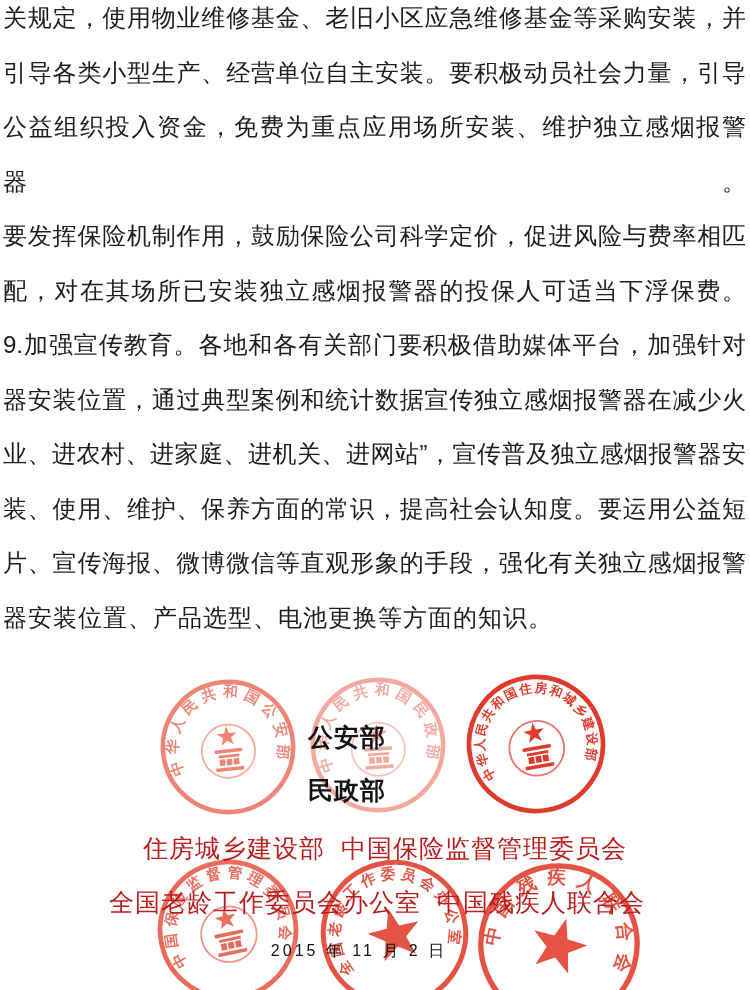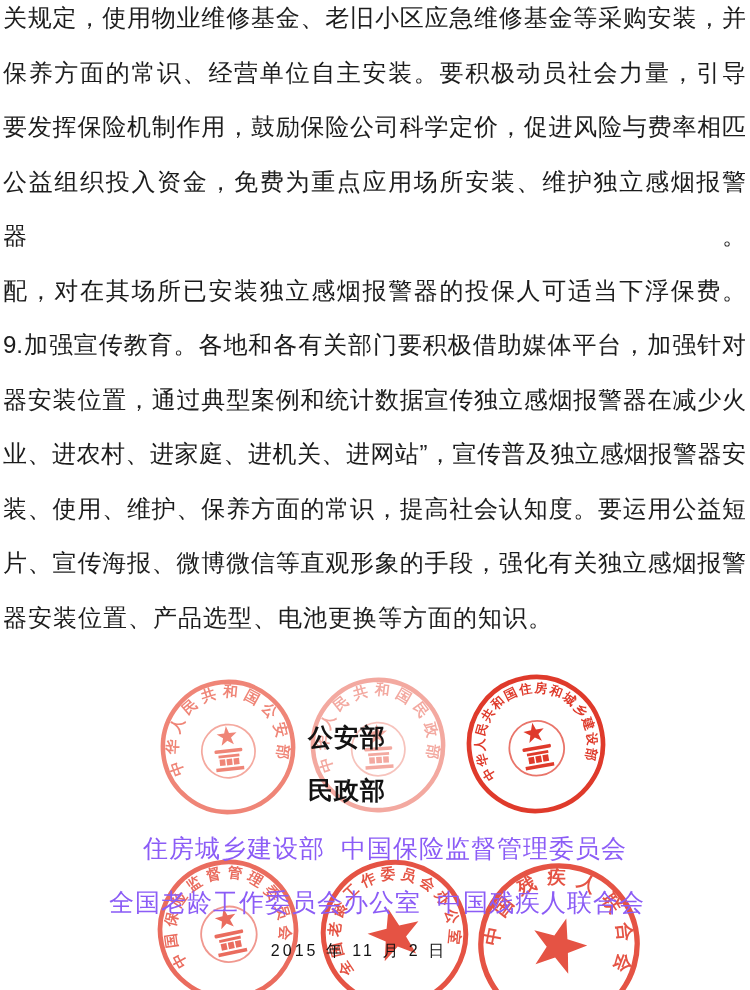--- a/index.html
+++ b/index.html
@@ -37,40 +37,40 @@
   
   .printed-name{
     position:absolute;left:308px;width:140px;
     font-size:25px;font-weight:600;color:#121212;letter-spacing:1px;z-index:3;
   }
   .name-psb{top:721px;}
   .name-mca{top:774px;}
   
   .sig-row{
     position:absolute;left:50%;display:flex;gap:16px;white-space:nowrap;
-    font-size:25px;font-weight:500;color:#8b5cf6;letter-spacing:1px;z-index:3;
+    font-size:25px;font-weight:500;color:#b91c1c;letter-spacing:1px;z-index:3;
   }
   .sig-row1{top:832px;transform:translateX(calc(-50% + 10px));}
   .sig-row2{top:886px;transform:translateX(calc(-50% + 2px));}
   .date-line{
     position:absolute;left:50%;top:941px;transform:translateX(calc(-50% - 16px));
     font-size:16px;font-weight:500;color:#141414;letter-spacing:3px;
     white-space:nowrap;z-index:3;
   }
 </style>
 </head>
 <body>
 
 <div class="page">
 
   <div class="doc-text">
     <div class="tline">关规定，使用物业维修基金、老旧小区应急维修基金等采购安装，并</div>
-    <div class="tline">保养方面的常识、经营单位自主安装。要积极动员社会力量，引导</div>
+    <div class="tline">引导各类小型生产、经营单位自主安装。要积极动员社会力量，引导</div>
+    <div class="tline">公益组织投入资金，免费为重点应用场所安装、维护独立感烟报警器。</div>
     <div class="tline">要发挥保险机制作用，鼓励保险公司科学定价，促进风险与费率相匹</div>
-    <div class="tline">公益组织投入资金，免费为重点应用场所安装、维护独立感烟报警器。</div>
     <div class="tline">配，对在其场所已安装独立感烟报警器的投保人可适当下浮保费。</div>
     <div class="tline">9.加强宣传教育。各地和各有关部门要积极借助媒体平台，加强针对</div>
     <div class="tline">器安装位置，通过典型案例和统计数据宣传独立感烟报警器在减少火</div>
     <div class="tline">业、进农村、进家庭、进机关、进网站”，宣传普及独立感烟报警器安</div>
     <div class="tline">装、使用、维护、保养方面的常识，提高社会认知度。要运用公益短</div>
     <div class="tline">片、宣传海报、微博微信等直观形象的手段，强化有关独立感烟报警</div>
     <div class="tline short">器安装位置、产品选型、电池更换等方面的知识。</div>
   </div>
 
   <svg class="seal seal-psb" viewBox="0 0 200 200" color="#ec6a59">

